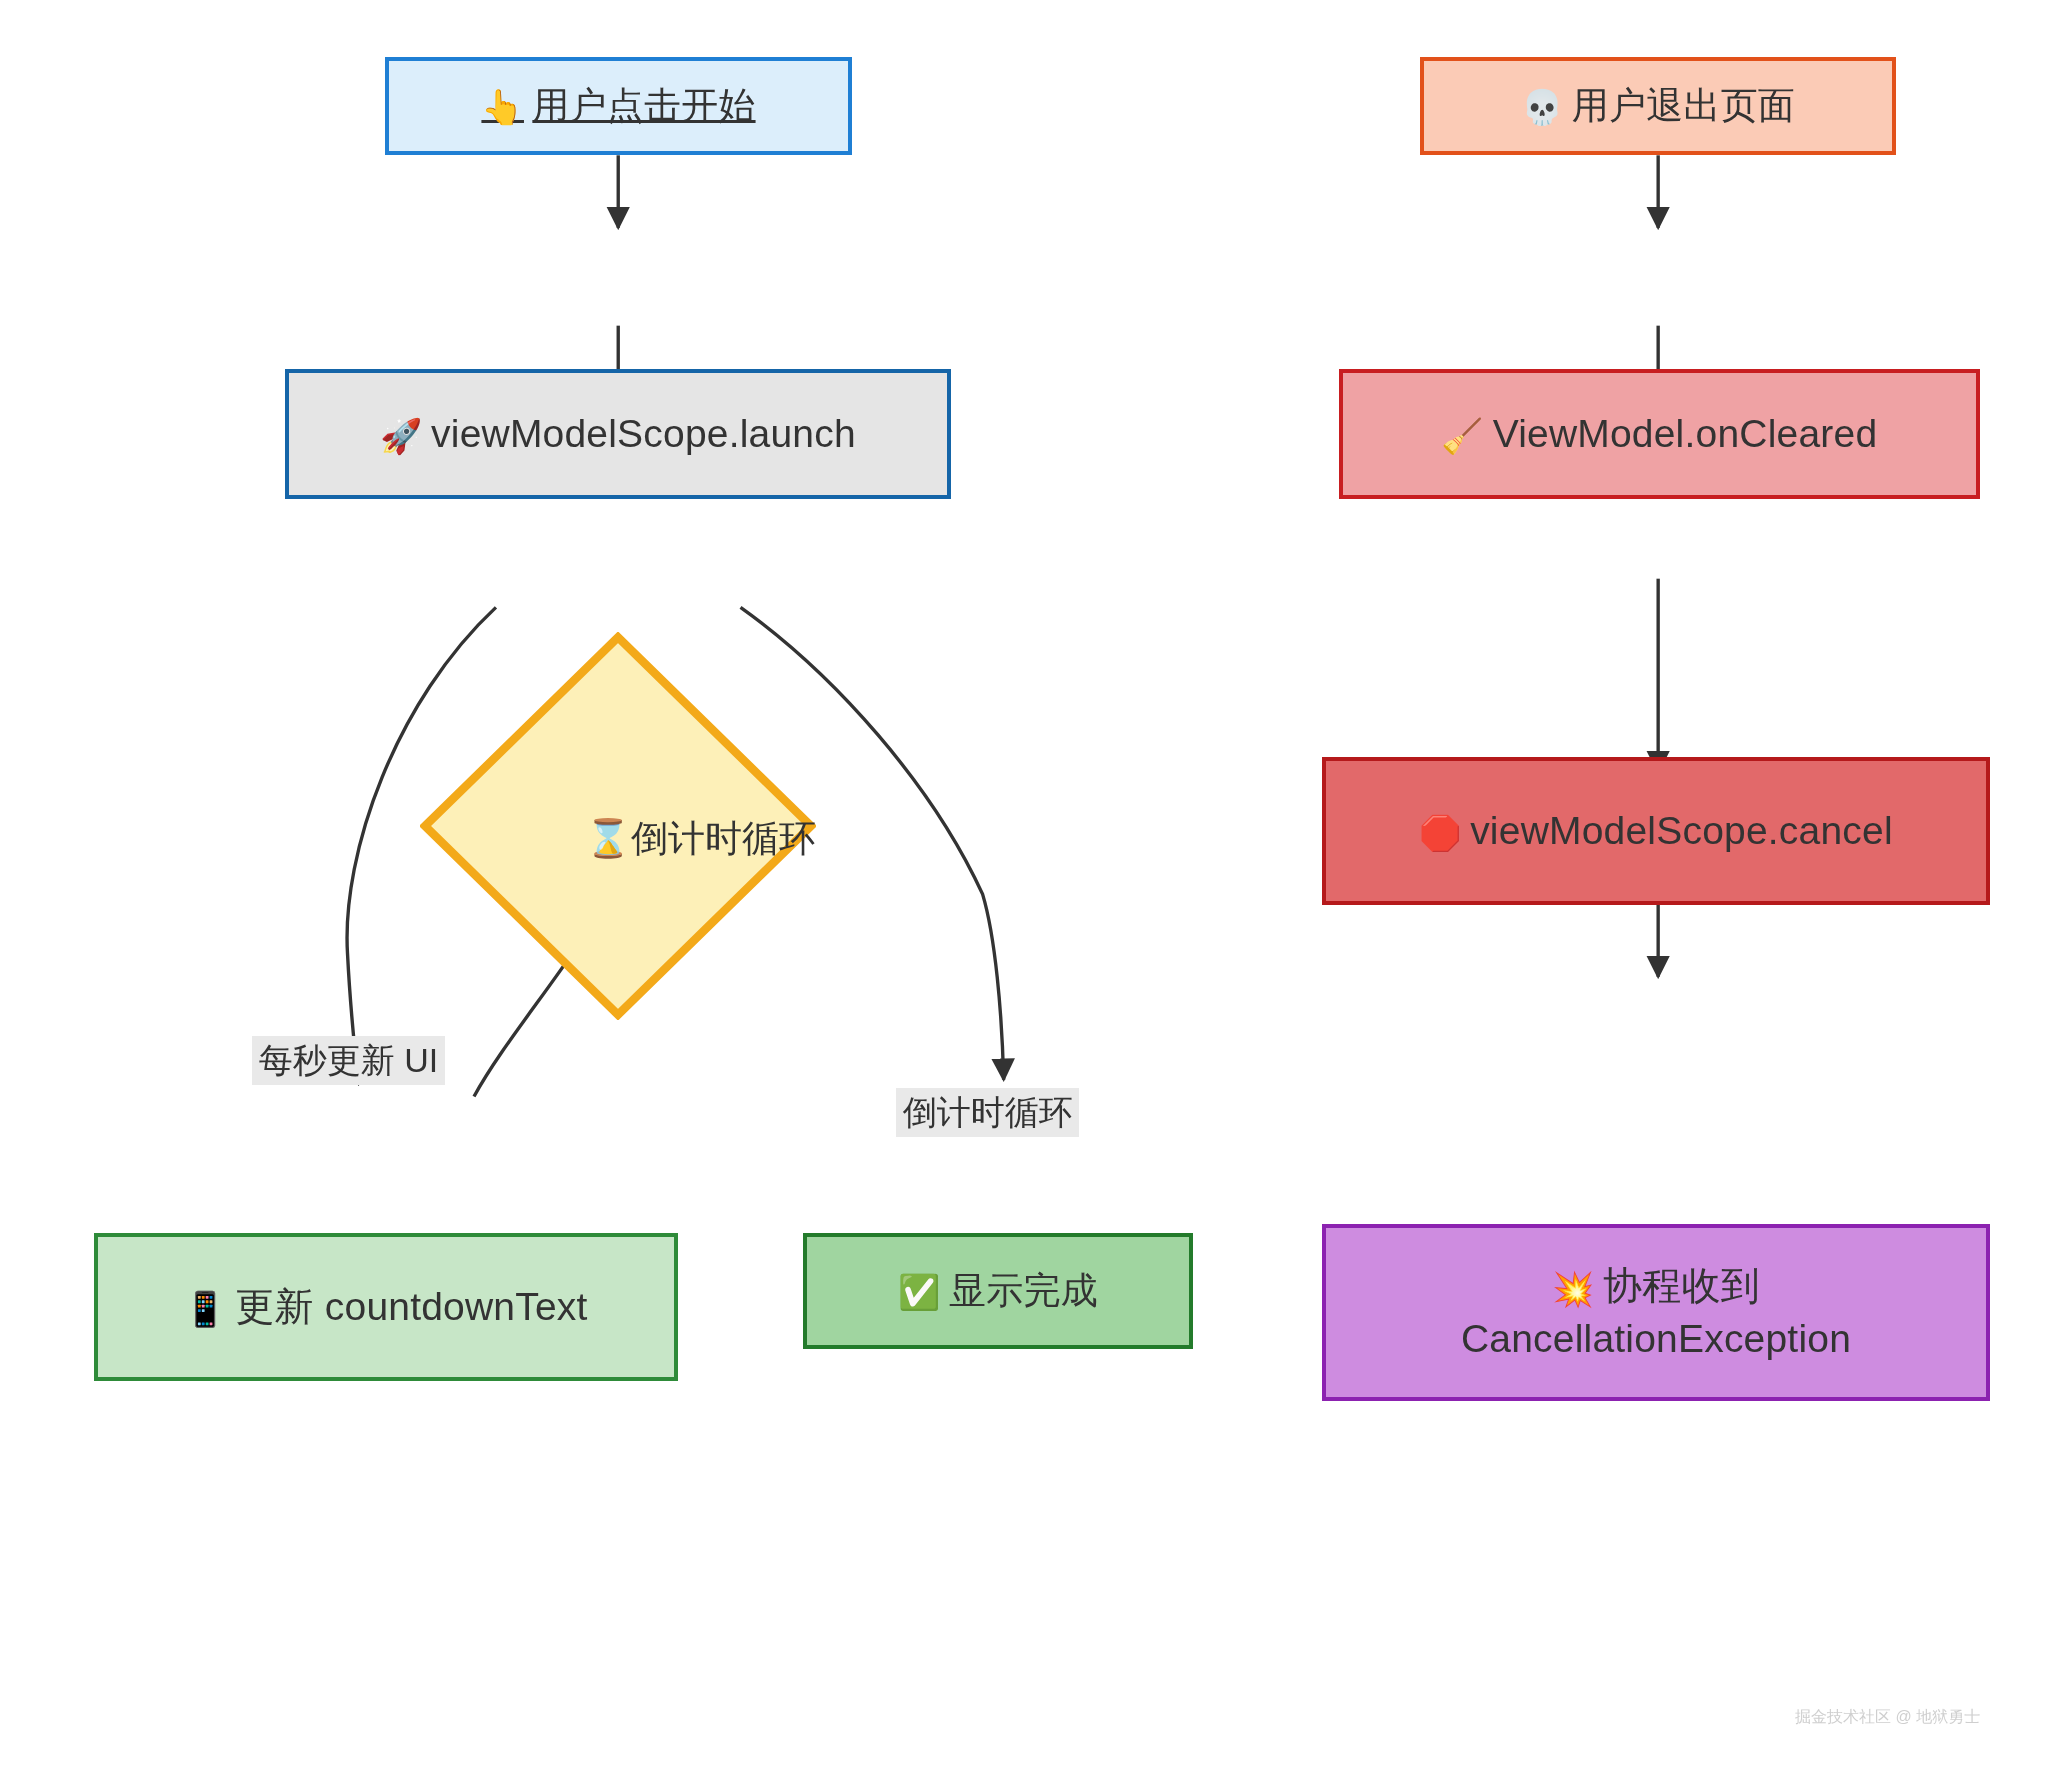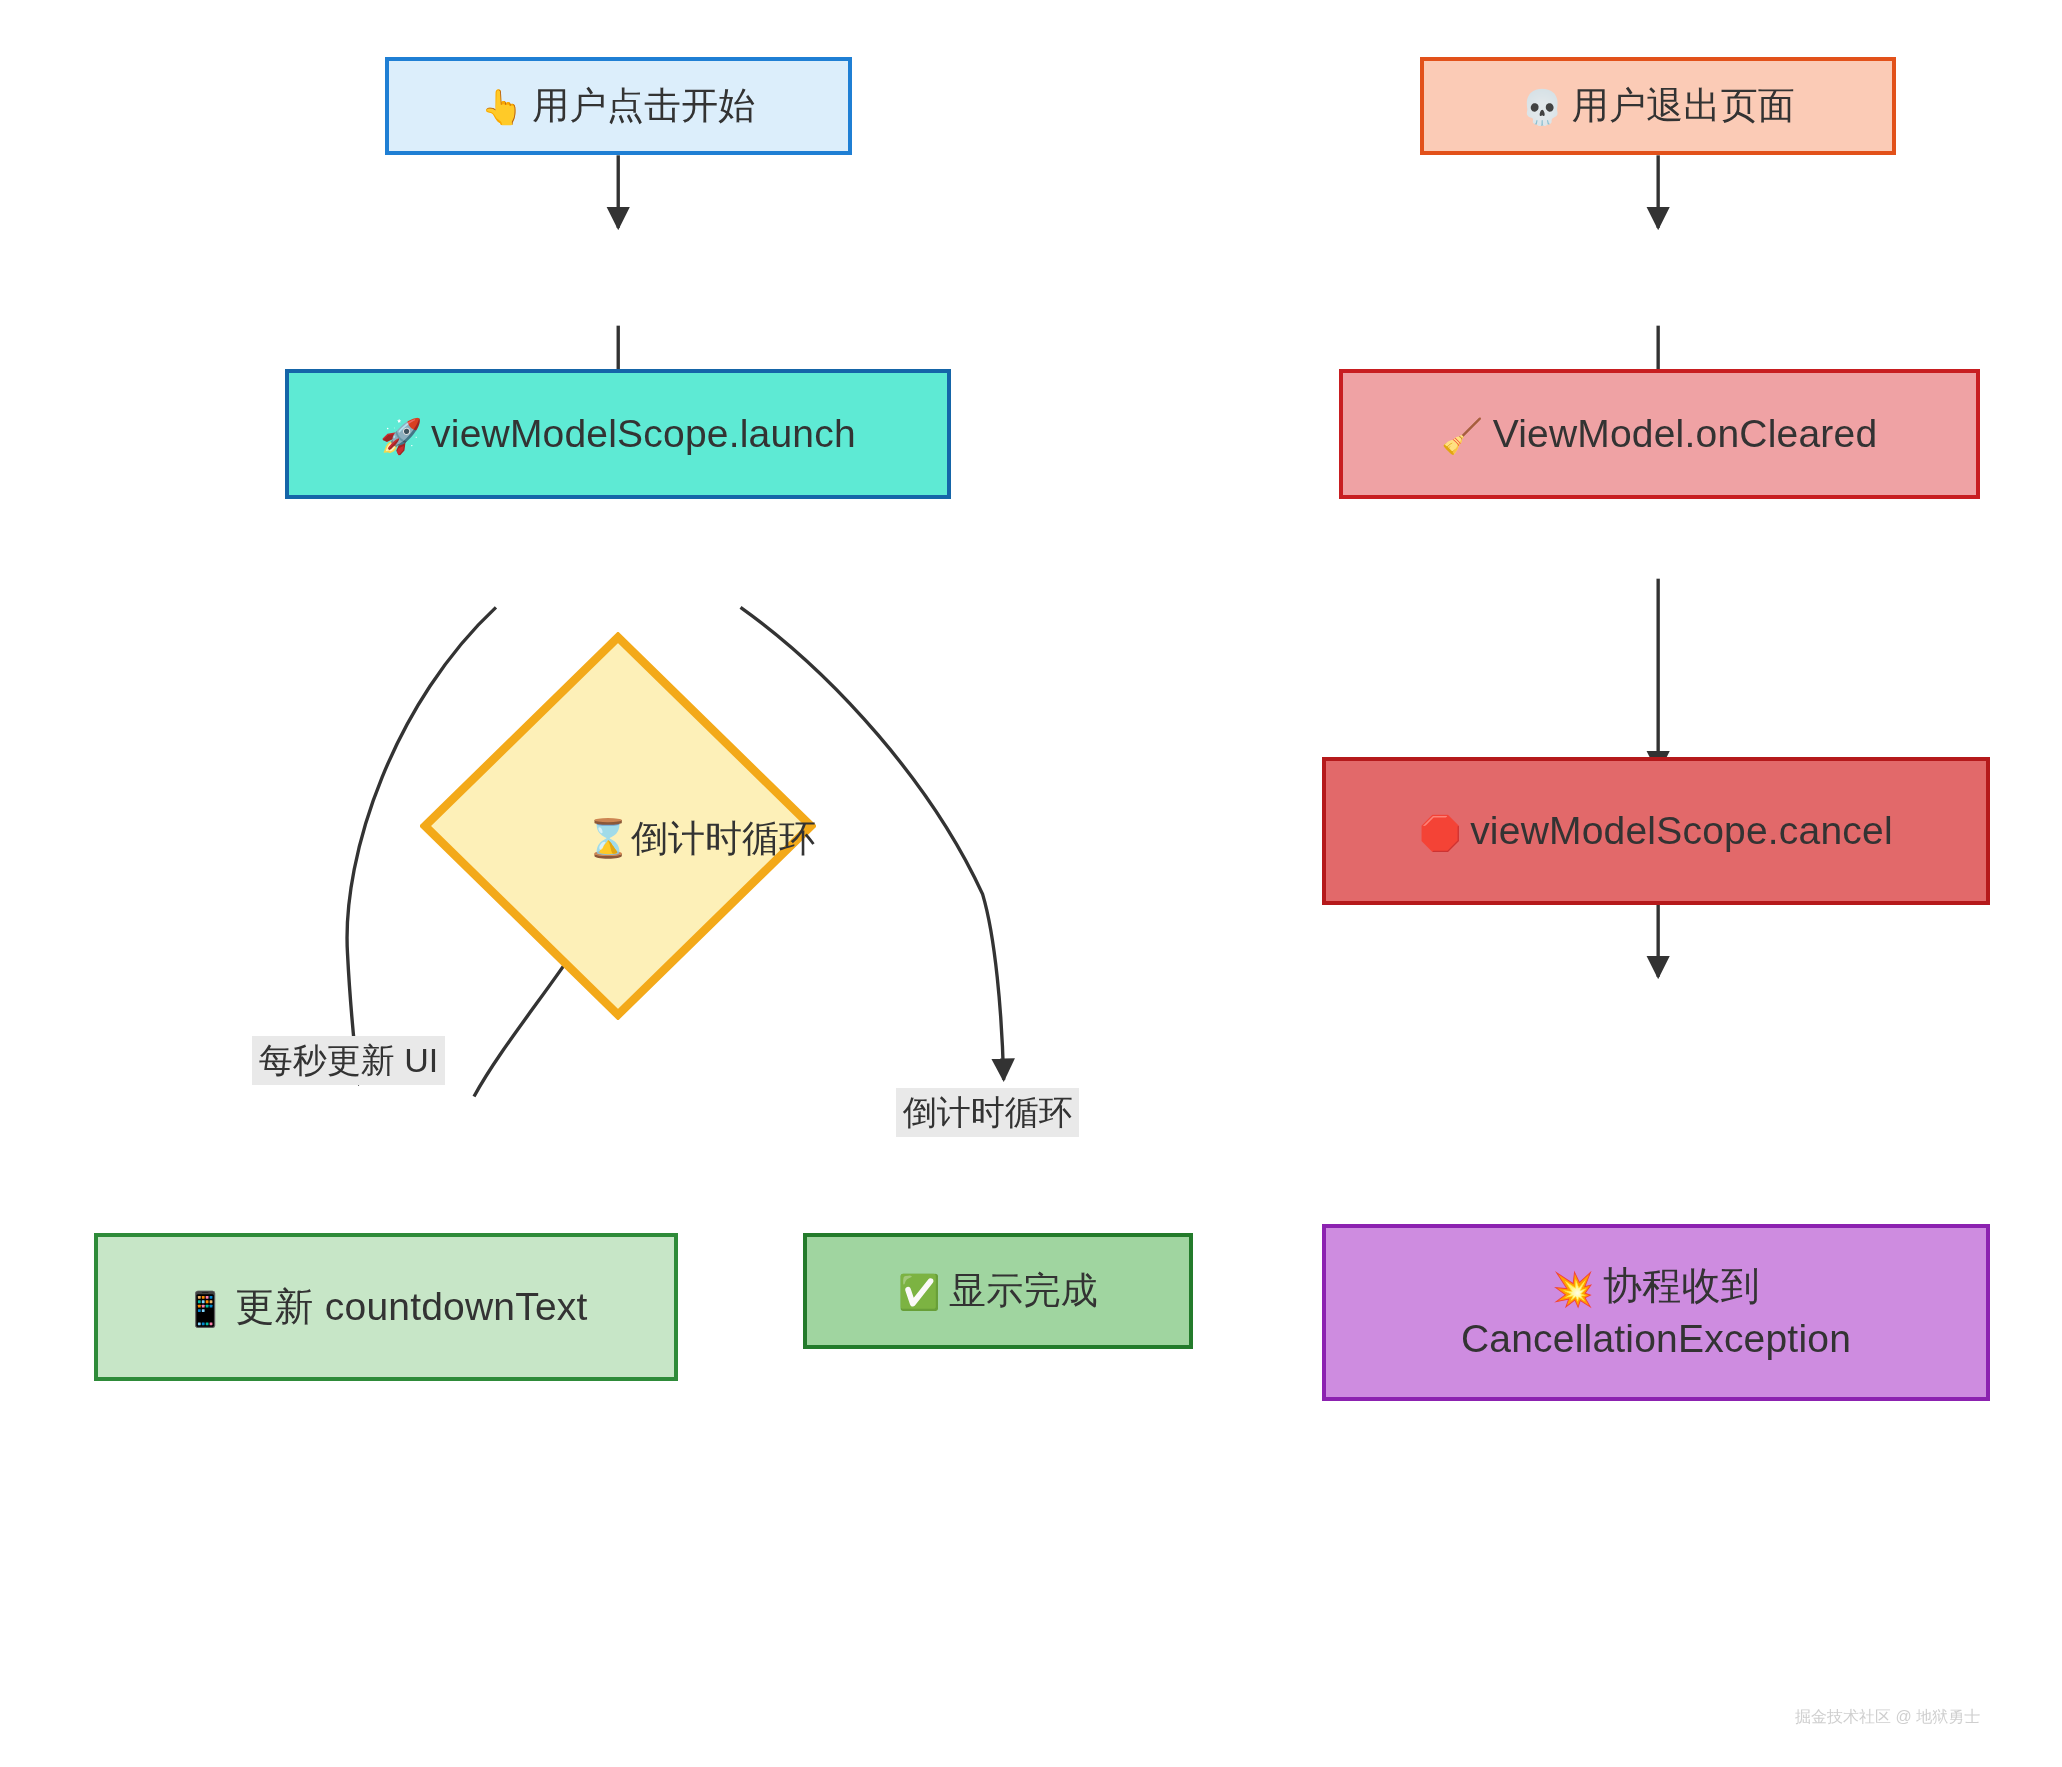--- a/index.html
+++ b/index.html
@@ -47,23 +47,24 @@
     font-family: "DejaVu Sans", sans-serif;
     font-size: 34px;
     margin-right: 8.4px;
     vertical-align: -1.7px;
   }
 
   
   .n-start {
     background: #dceefb;
     border: 4.2px solid #1f7fd4;
+    text-decoration: underline;
   }
   .n-launch {
-    background: #5eead4;
+    background: #e5e5e5;
     border: 4.2px solid #1565a8;
     text-align: right;
   }
   .n-exit {
     background: #fbcbb6;
     border: 4.2px solid #e2511a;
   }
   .n-cleared {
     background: #efa2a4;
     border: 4.2px solid #c81e21;

